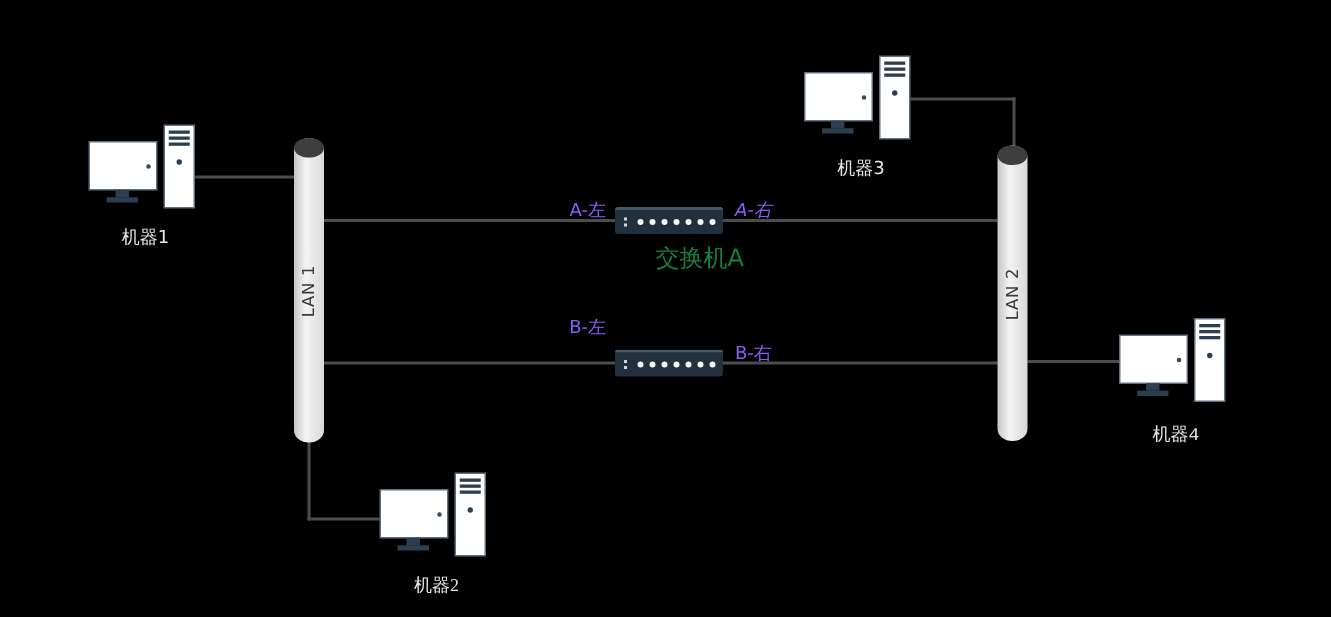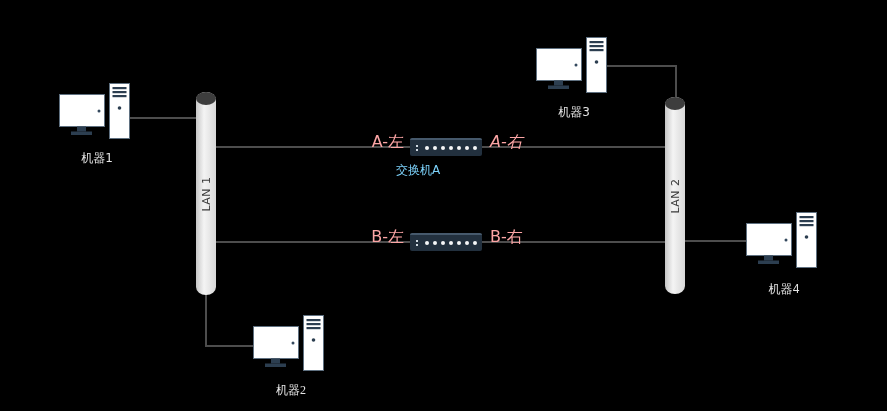--- a/index.html
+++ b/index.html
@@ -38,25 +38,25 @@
   .switch {
     position:absolute; width:72px; height:18px; box-sizing:border-box;
     background:#22303e; border-top:2px solid #46596c; border-radius:2px;
     display:flex; align-items:center; justify-content:center; gap:4px;
   }
   .switch-leds { display:flex; flex-direction:column; gap:2px; margin-right:3px; }
   .led { width:2px; height:2px; background:#cfd8e0; }
   .port-dot { width:4px; height:4px; background:#f5f6f7; border-radius:50%; }
 
   .switch-name {
-    position:absolute; width:100px; color:#7dd3fc; font-size:12px;
-    text-align:left; white-space:nowrap;
+    position:absolute; width:100px; color:#15803d; font-size:16px;
+    text-align:right; white-space:nowrap;
   }
   .port-label {
-    position:absolute; width:52px; color:#fca5a5; font-size:16px; white-space:nowrap;
+    position:absolute; width:52px; color:#8b5cf6; font-size:12px; white-space:nowrap;
   }
   .port-label.right-align { text-align:right; }
 </style>
 </head>
 <body>
 
 <div class="canvas">
 
   <div class="line h" style="left:130px; top:117px; width:66px;"></div>
   <div class="line h" style="left:216px; top:146px; width:194px;"></div>
@@ -151,21 +151,21 @@
     <span class="port-dot"></span>
     <span class="port-dot"></span>
     <span class="port-dot"></span>
     <span class="port-dot"></span>
     <span class="port-dot"></span>
     <span class="port-dot"></span>
   </div>
   <div class="port-label" style="left:490px; top:132px;font-style:italic;">A-右</div>
   <div class="switch-name" style="left:396px; top:162px;">交换机A</div>
 
-  <div class="port-label right-align" style="left:352px; top:227px;text-align:right;">B-左</div>
+  <div class="port-label right-align" style="left:352px; top:210px;text-align:right;">B-左</div>
   <div class="switch" style="left:410px; top:233px;">
     <span class="switch-leds">
         <span class="led"></span>
         <span class="led"></span>
       </span>
     <span class="port-dot"></span>
     <span class="port-dot"></span>
     <span class="port-dot"></span>
     <span class="port-dot"></span>
     <span class="port-dot"></span>

